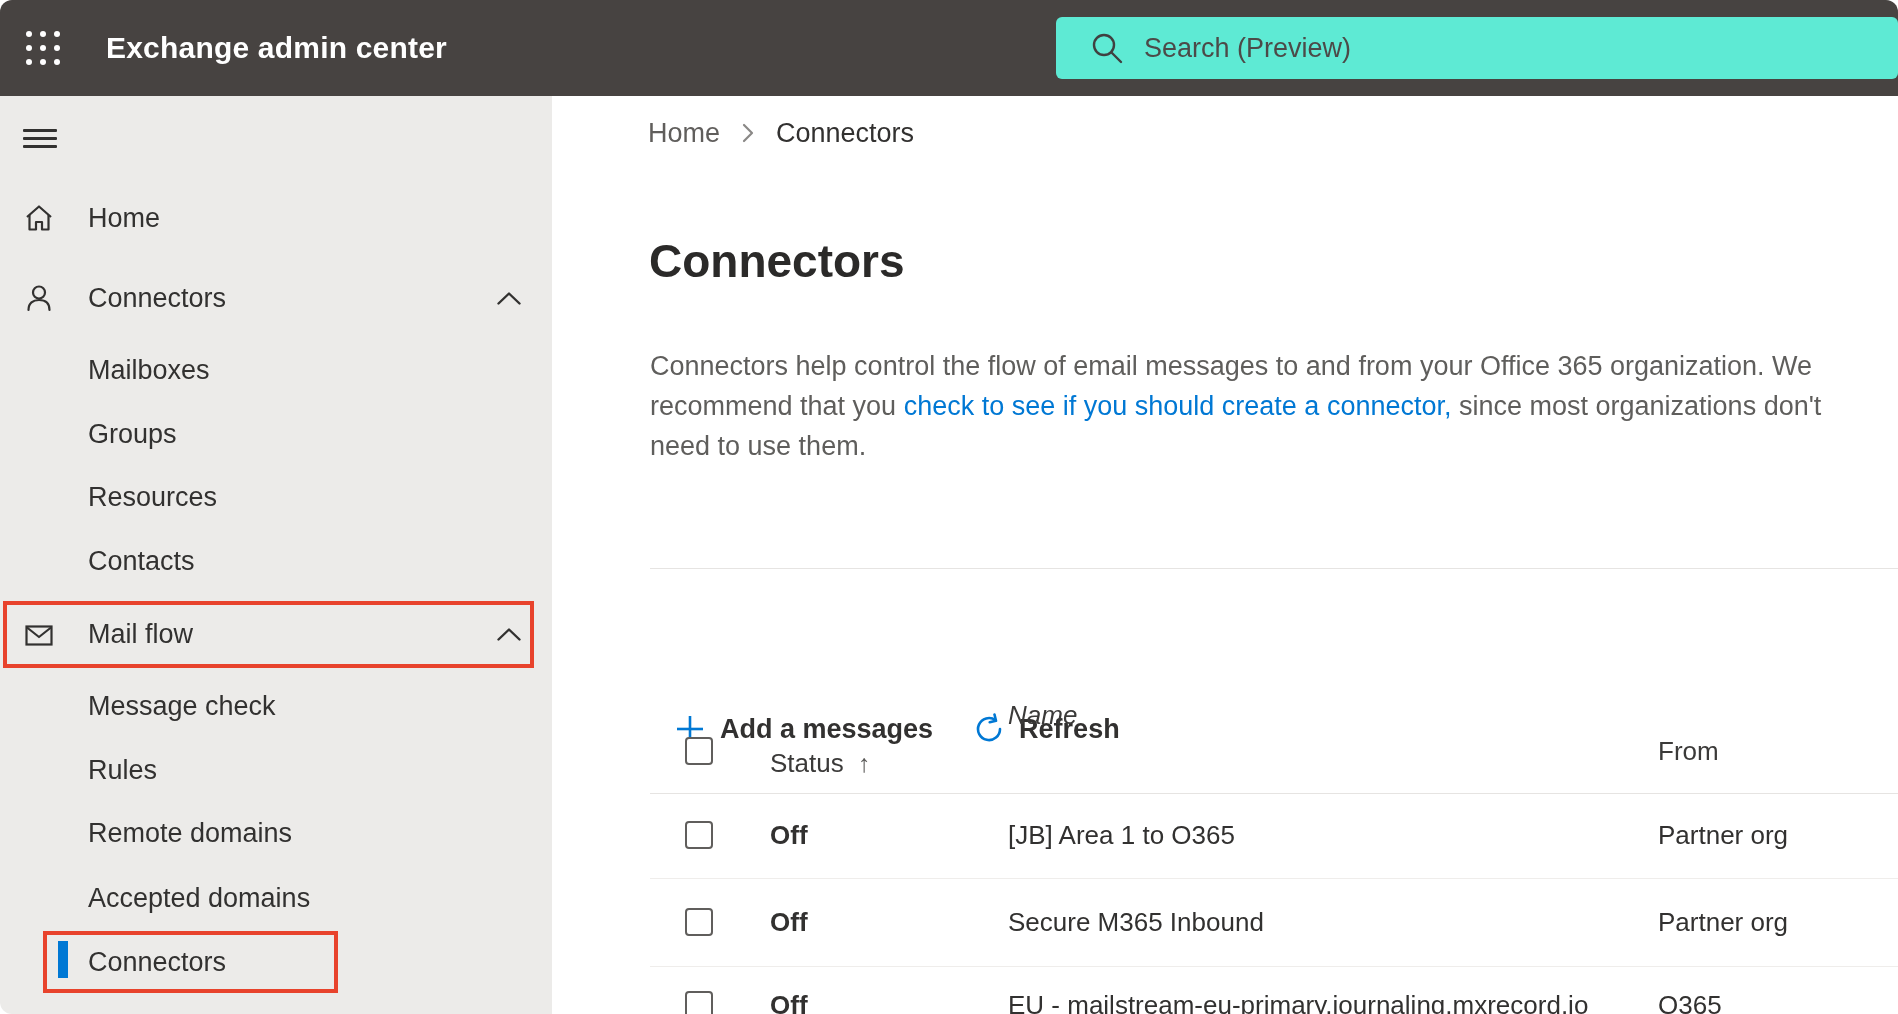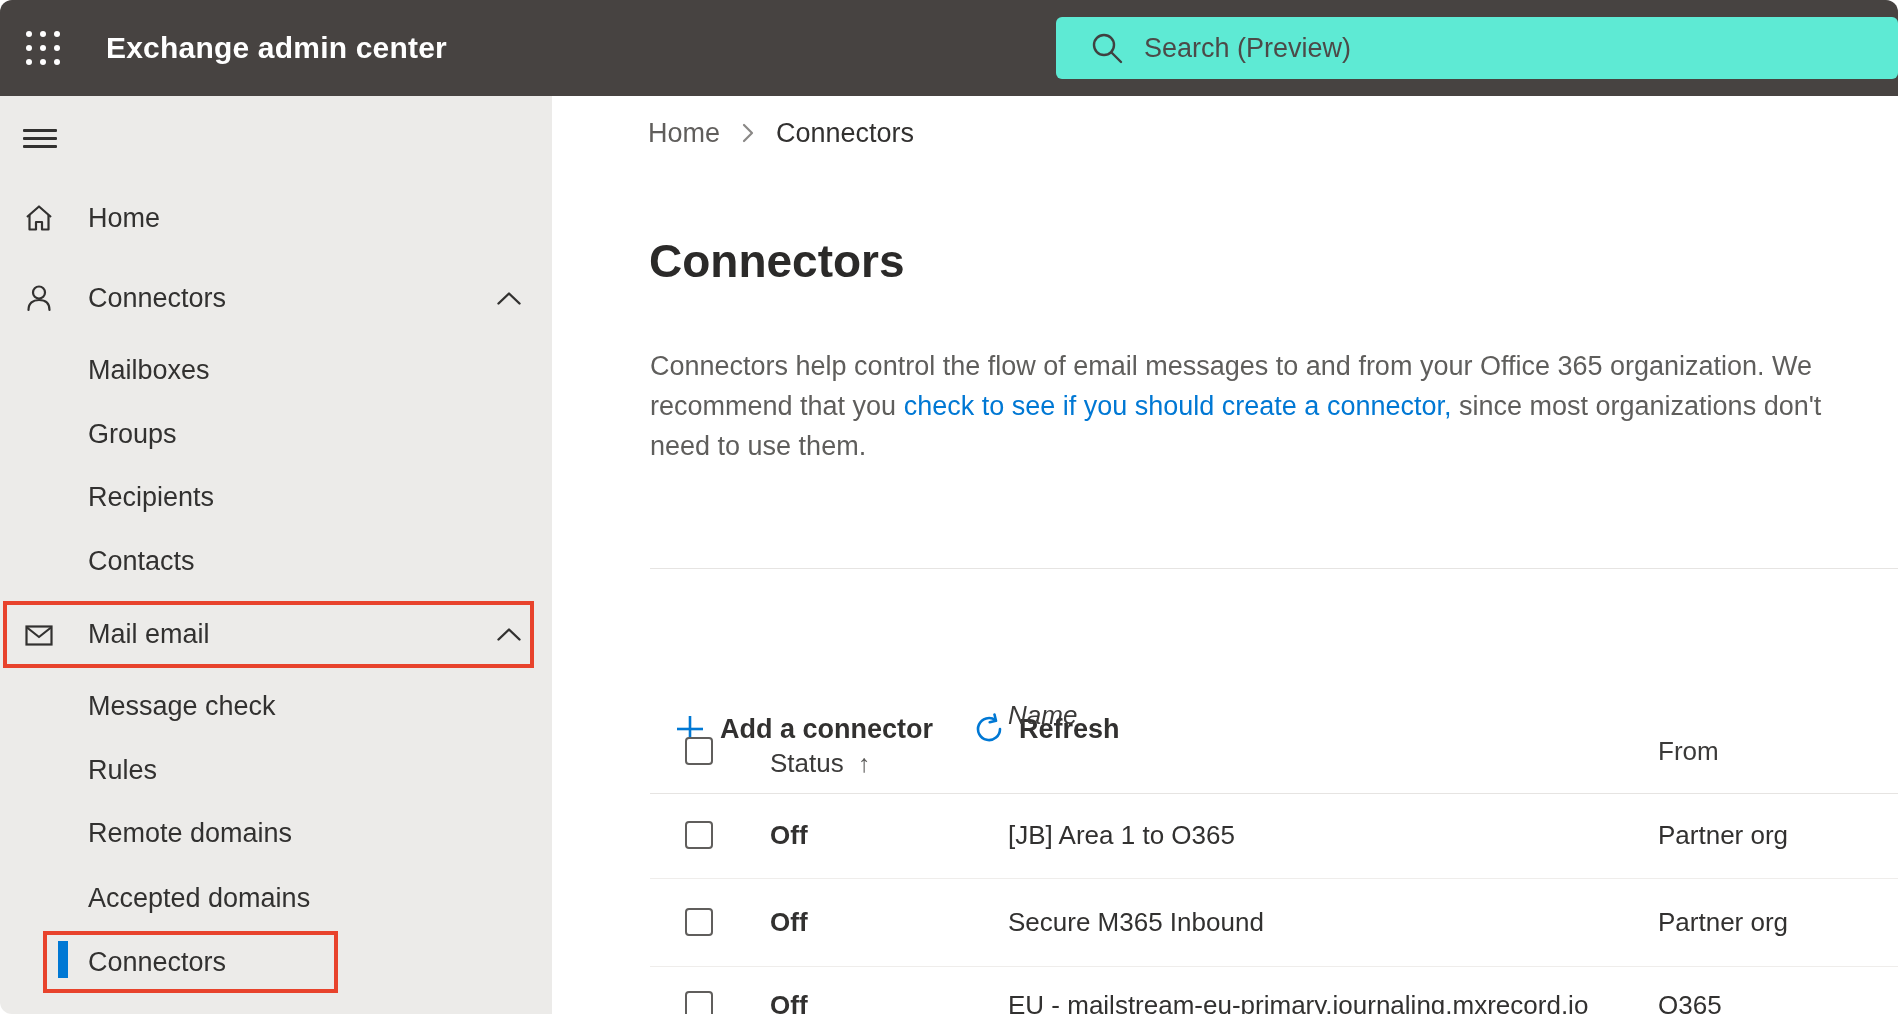--- a/index.html
+++ b/index.html
@@ -122,32 +122,32 @@
       </svg>
     </div>
 
     <div class="nav-item" style="top:246px">
       <span class="label">Mailboxes</span>
     </div>
     <div class="nav-item" style="top:310px">
       <span class="label">Groups</span>
     </div>
     <div class="nav-item" style="top:373px">
-      <span class="label">Recipients</span>
+      <span class="label">Resources</span>
     </div>
     <div class="nav-item" style="top:437px">
       <span class="label">Contacts</span>
     </div>
 
     <div class="nav-item" style="top:510px">
       <svg class="nav-icon" style="top:15px" viewBox="0 0 30 30">
         <rect x="2.5" y="5.5" width="25" height="18" fill="none" stroke="#323130" stroke-width="2.2"></rect>
         <path d="M3 6.5 L15 16 L27 6.5" fill="none" stroke="#323130" stroke-width="2.2" stroke-linejoin="round"></path>
       </svg>
-      <span class="label">Mail email</span>
+      <span class="label">Mail flow</span>
       <svg class="chev" viewBox="0 0 26 16">
         <path d="M2.5 13.5 L13 3.5 L23.5 13.5" fill="none" stroke="#323130" stroke-width="2.4" stroke-linecap="round" stroke-linejoin="round"></path>
       </svg>
     </div>
 
     <div class="nav-item" style="top:582px">
       <span class="label">Message check</span>
     </div>
     <div class="nav-item" style="top:646px">
       <span class="label">Rules</span>
@@ -182,21 +182,21 @@
     <p class="page-desc"><span>Connectors help control the flow of email messages to and from your Office 365 organization. We recommend that you </span><a>check to see if you should create a connector,</a><span> since most organizations don't need to use them.</span></p>
 
     <div class="toolbar-divider"></div>
 
     <div class="toolbar">
       <button class="tool-btn">
         <svg class="tool-ic" viewBox="0 0 32 32">
           <line x1="16" y1="3" x2="16" y2="29" stroke="#0078d4" stroke-width="2.6"></line>
           <line x1="3" y1="16" x2="29" y2="16" stroke="#0078d4" stroke-width="2.6"></line>
         </svg>
-        <span>Add a connector</span>
+        <span>Add a messages</span>
       </button>
       <button class="tool-btn">
         <svg class="tool-ic" viewBox="0 0 32 32">
           <path d="M22.5 7.2 A11 11 0 1 0 27 16" fill="none" stroke="#0078d4" stroke-width="2.6" stroke-linecap="round"></path>
           <path d="M21.5 1.5 L23 7.8 L16.7 9.3" fill="none" stroke="#0078d4" stroke-width="2.6" stroke-linecap="round" stroke-linejoin="round"></path>
         </svg>
         <span>Refresh</span>
       </button>
     </div>
 

